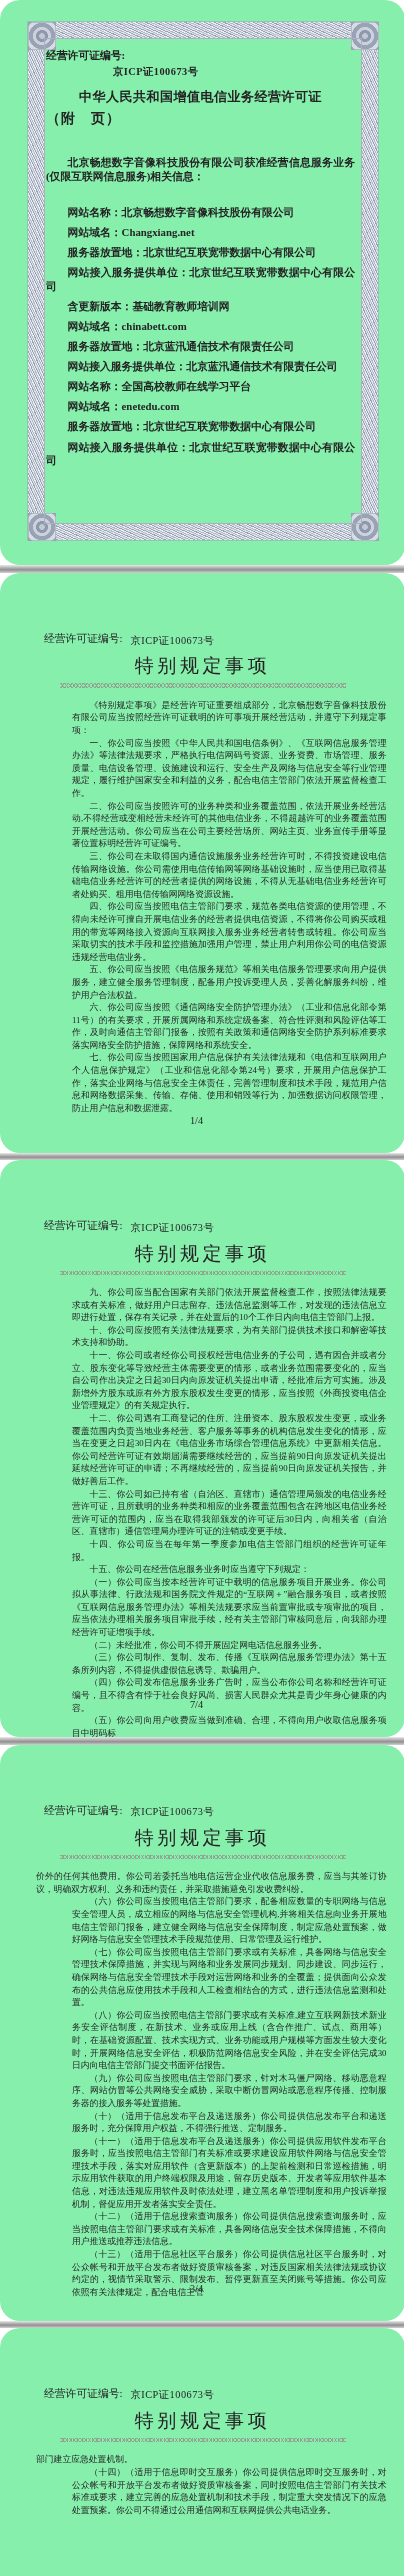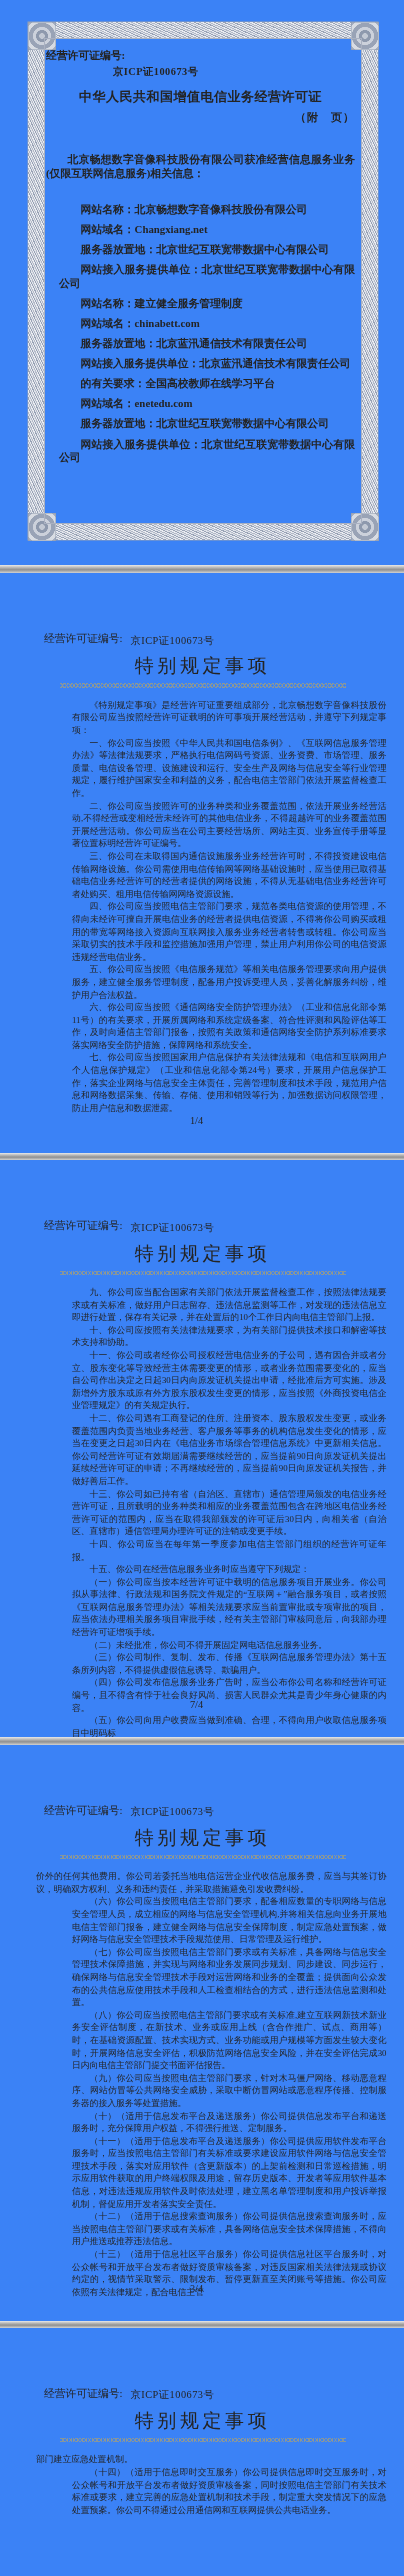--- a/index.html
+++ b/index.html
@@ -5,21 +5,21 @@
   * { box-sizing: border-box; }
   html, body { margin: 0; padding: 0; }
   body {
     width: 405px;
     background: #ffffff;
     font-family: "Liberation Serif", "DejaVu Serif", serif;
     color: #242424;
   }
   .doc { width: 405px; }
 
-  .page { position: relative; background: #3b82f6; overflow: hidden; }
+  .page { position: relative; background: #86efac; overflow: hidden; border-radius: 20px; }
 
   .page-gap {
     height: 7.2px;
     background: linear-gradient(180deg, #e9e9e9 0%, #ababab 40%, #909090 60%, #d2d2d2 100%);
   }
   .page-gap.g1 { height: 8.2px; }
 
   
   .cert-page { height: 565px; }
 
@@ -63,38 +63,37 @@
   }
   .cert-title {
     margin: 10.3px 0 0;
     text-align: center;
     font-size: 13px;
     letter-spacing: 0.5px;
     font-weight: bold;
   }
   .cert-subtitle {
     margin: 4.1px 0 0;
-    text-align: right;
-    font-size: 11px;
+    text-align: left;
+    font-size: 14px;
     letter-spacing: 1px;
   }
   .cert-intro {
     margin: 28px 0 23px;
     font-size: 10.8px;
     line-height: 13.4px;
     text-indent: 2em;
     text-align: justify;
   }
   .cert-entry {
     margin: 0 0 6.7px;
     font-size: 10.8px;
     line-height: 13.4px;
     text-indent: 2em;
     text-align: justify;
-    padding-left: 13px;
   }
 
   
   .text-page.h2 { height: 580px; }
   .text-page.h3 { height: 577px; }
   .text-page.h4 { height: 576px; }
   .text-page.h5 { height: 546px; }
 
   .tp-header { padding: 58px 11px 0 44px; font-size: 10.8px; line-height: 14px; }
   .tp-header .num {
@@ -149,25 +148,25 @@
         <span>经营许可证编号:</span>
         <span class="cert-license-number">京ICP证100673号</span>
       </div>
       <h1 class="cert-title">中华人民共和国增值电信业务经营许可证</h1>
       <div class="cert-subtitle">（附　页）</div>
       <p class="cert-intro">北京畅想数字音像科技股份有限公司获准经营信息服务业务(仅限互联网信息服务)相关信息：</p>
       <p class="cert-entry">网站名称：北京畅想数字音像科技股份有限公司</p>
       <p class="cert-entry">网站域名：Changxiang.net</p>
       <p class="cert-entry">服务器放置地：北京世纪互联宽带数据中心有限公司</p>
       <p class="cert-entry">网站接入服务提供单位：北京世纪互联宽带数据中心有限公司</p>
-      <p class="cert-entry">网站名称：建立健全服务管理制度</p>
+      <p class="cert-entry">含更新版本：基础教育教师培训网</p>
       <p class="cert-entry">网站域名：chinabett.com</p>
       <p class="cert-entry">服务器放置地：北京蓝汛通信技术有限责任公司</p>
       <p class="cert-entry">网站接入服务提供单位：北京蓝汛通信技术有限责任公司</p>
-      <p class="cert-entry">的有关要求：全国高校教师在线学习平台</p>
+      <p class="cert-entry">网站名称：全国高校教师在线学习平台</p>
       <p class="cert-entry">网站域名：enetedu.com</p>
       <p class="cert-entry">服务器放置地：北京世纪互联宽带数据中心有限公司</p>
       <p class="cert-entry">网站接入服务提供单位：北京世纪互联宽带数据中心有限公司</p>
     </div>
   </section>
 
   <div class="page-gap g1"></div>
 
   <section class="page text-page h2">
     <div class="tp-header">

